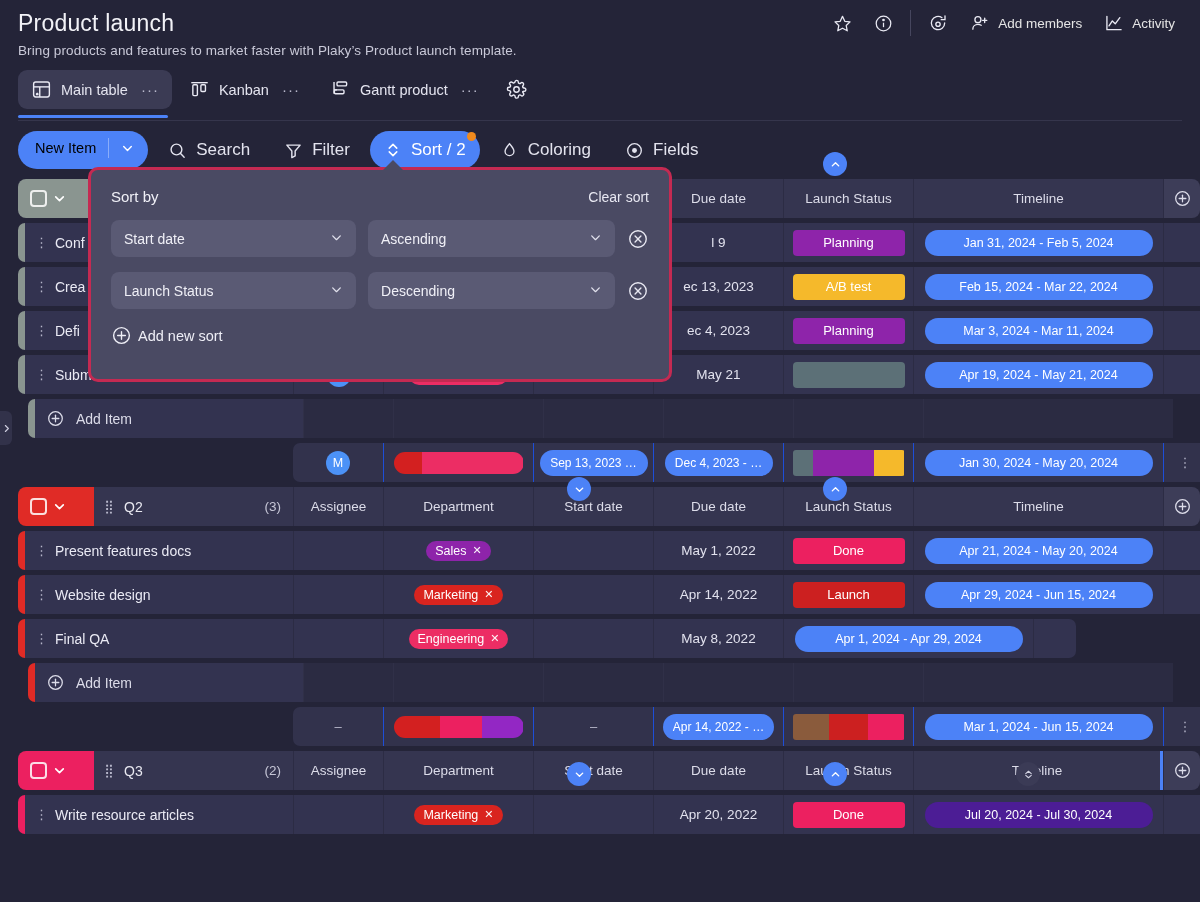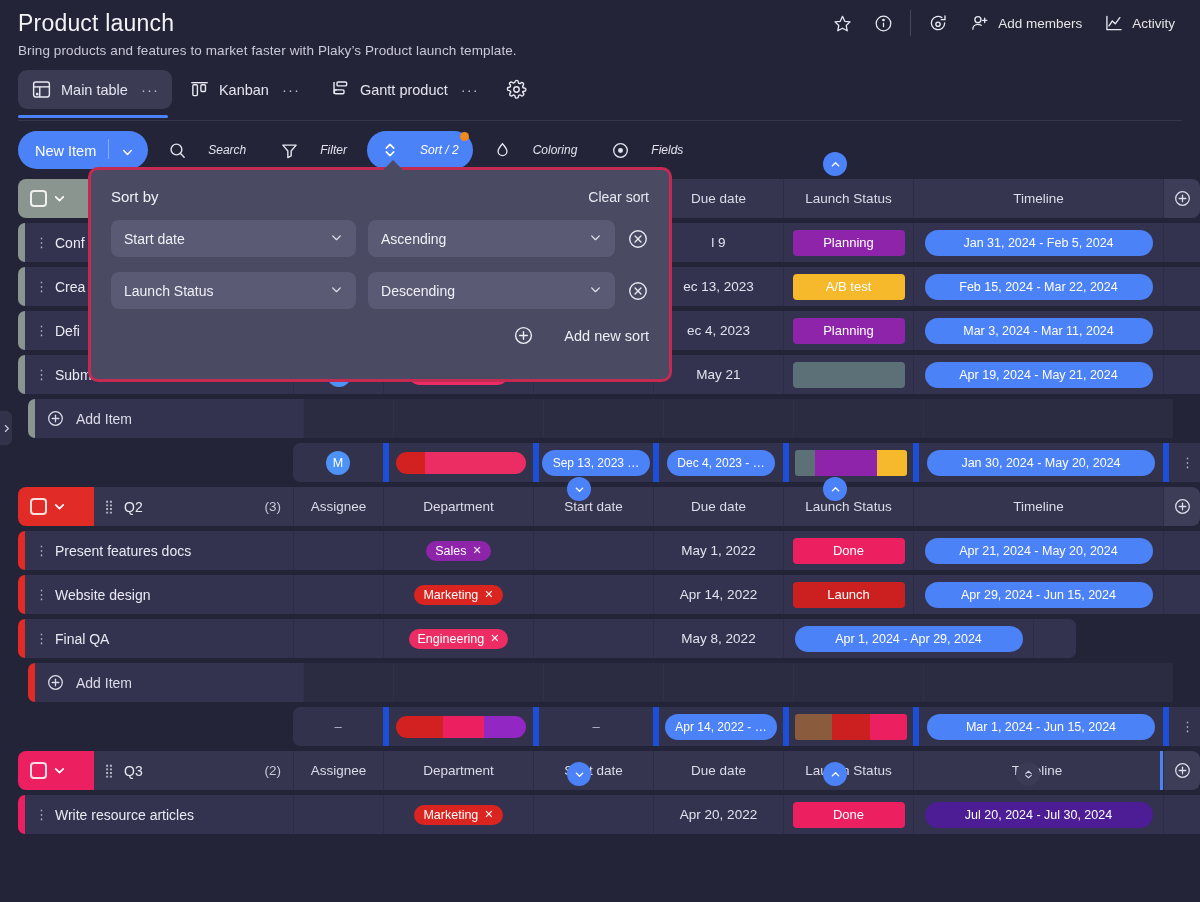--- a/index.html
+++ b/index.html
@@ -41,29 +41,29 @@
   .gear-tab { padding: 9px 10px; border-radius: 9px; cursor: pointer; display:flex; }
   .tab-underline {
     position: absolute; left: 0; bottom: -9px; height: 3px; width: 150px;
     background: #4c82f7; border-radius: 2px;
   }
   .hdr-rule { height: 1px; background: #35354c; margin-top: 11px; }
 
   
   .toolbar { display: flex; align-items: center; gap: 6px; padding: 10px 18px 0 18px; }
   .newitem {
-    display: flex; align-items: flex-end; background: #4c82f7; color: #ffffff;
-    border-radius: 20px; height: 38px; padding: 0 8px 10px 17px; cursor: pointer;
+    display: flex; align-items: center; background: #4c82f7; color: #000000;
+    border-radius: 20px; height: 38px; padding: 0 8px 4px 17px; cursor: pointer;
     font-size: 14.5px; gap: 12px;
   }
   .newitem .vdiv { width: 1px; height: 20px; background: rgba(255,255,255,.35); }
   .tbtn {
-    display: flex; align-items: center; gap: 21px; height: 38px;
+    display: flex; align-items: center; gap: 9px; height: 38px;
     padding: 0 14px; border-radius: 19px; cursor: pointer;
-    font-size: 12px; color: #e3e3ee; font-style: italic;
+    font-size: 17px; color: #e3e3ee;
   }
   .tbtn.on { background: #4c82f7; color: #fff; position: relative; }
   .tbtn .badge-dot {
     position: absolute; top: 1px; right: 4px; width: 9px; height: 9px;
     background: #f08a1e; border-radius: 50%;
   }
 
   
   .board { position: relative; margin-top: 10px; }
   .collapse-tab {
@@ -149,21 +149,21 @@
     flex: none; width: 268px; display: flex; align-items: center; gap: 11px;
     background: #333350; padding-left: 11px; font-size: 14px; color: #dcdce9;
     cursor: pointer;
   }
   .add-tail { flex: none; background: #2b2b42; border-left: 1px solid #303048; }
 
   
   .sum-row { display: flex; height: 39px; margin-bottom: 5px; padding-left: 275px; }
   .sum-cell {
     flex: none; display: flex; align-items: center; justify-content: center;
-    background: #32324c; border-left: 6px solid #1d4ed8; font-size: 13px; color: #b9b9cb;
+    background: #32324c; border-left: 1px solid #1d4ed8; font-size: 13px; color: #b9b9cb;
   }
   .sum-cell.first { border-radius: 7px 0 0 7px; border-left: none; }
   .sum-cell.lastc { width: 43px; border-radius: 0 7px 7px 0; }
   .progbar { width: 130px; height: 22px; border-radius: 11px; overflow: hidden; display: flex; }
   .statbar { height: 26px; border-radius: 3px; overflow: hidden; display: flex; width: 112px; }
   .pill-sm {
     height: 26px; border-radius: 13px; background: #4c82f7; color: #fff;
     display: flex; align-items: center; justify-content: center; font-size: 12px;
     padding: 0 10px; min-width: 108px;
   }
@@ -197,21 +197,21 @@
   }
   .sort-line { display: flex; align-items: center; margin-top: 15px; gap: 12px; }
   .sel {
     background: #5a5a74; border-radius: 8px; height: 37px; display: flex;
     align-items: center; padding: 0 13px; font-size: 14px; color: #f0f0f7; cursor: pointer;
   }
   .sel .cv { margin-left: auto; font-size: 11px; color: #e0e0ec; }
   .sel-field { width: 248px; }
   .sel-dir { width: 250px; }
   .rm { width: 22px; height: 22px; cursor: pointer; }
-  .addsort { display: flex; align-items: center; gap: 30px; margin-top: 16px; font-size: 14.5px; color: #eeeef6; cursor: pointer; justify-content: flex-end; }
+  .addsort { display: flex; align-items: center; gap: 6px; margin-top: 16px; font-size: 14.5px; color: #eeeef6; cursor: pointer; }
 </style>
 </head>
 <body>
 
 <div class="header">
   <div class="hdr-top">
     <div>
       <div class="board-title">Product launch</div>
       <div class="board-sub">Bring products and features to market faster with Plaky’s Product launch template.</div>
     </div>

